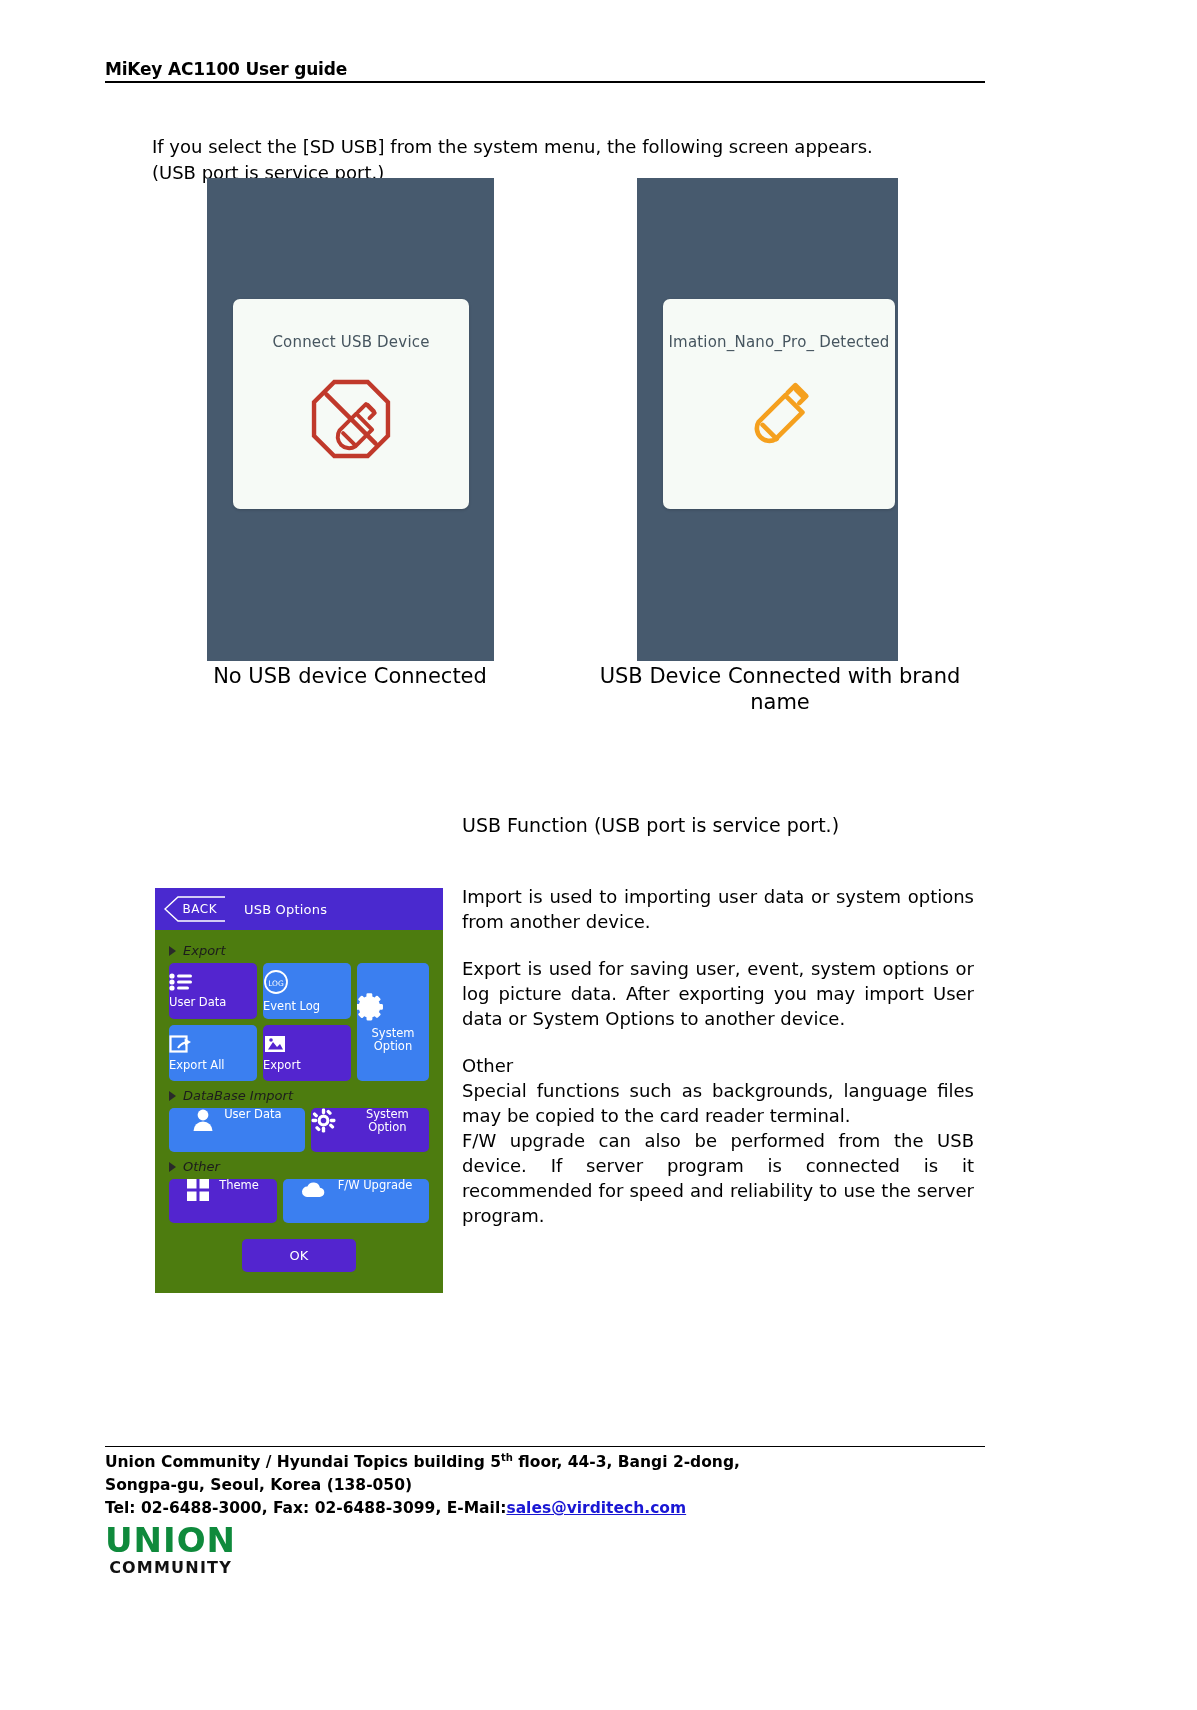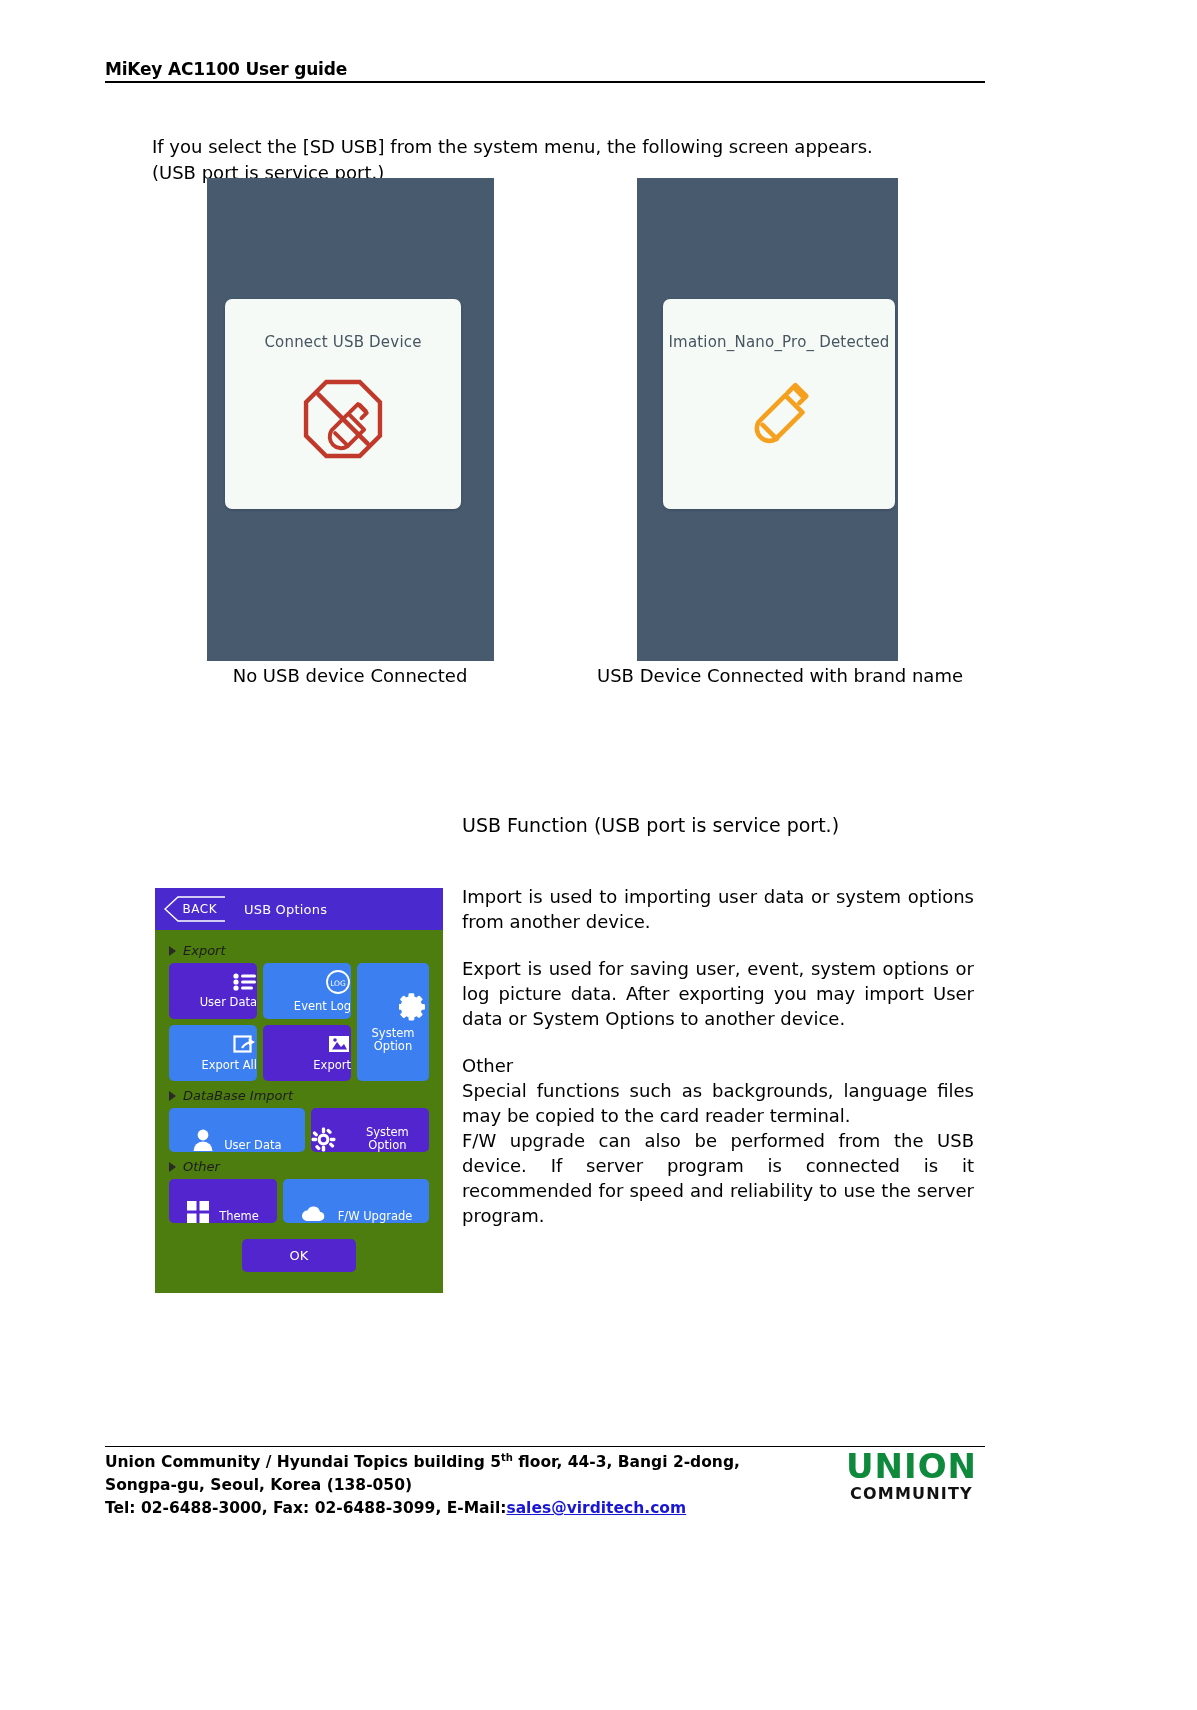--- a/index.html
+++ b/index.html
@@ -67,21 +67,21 @@
   }
   #device-left  { left: 207px; top: 178px; width: 287px; height: 483px; }
   #device-right { left: 637px; top: 178px; width: 261px; height: 483px; }
 
   .device-card {
     position: absolute;
     background: #f6faf6;
     border-radius: 7px;
     box-shadow: 0 1px 3px rgba(0,0,0,.18);
   }
-  #device-left .device-card  { left: 18px; top: 121px; width: 236px; height: 210px; }
+  #device-left .device-card  { left: 26px; top: 121px; width: 236px; height: 210px; }
   #device-right .device-card { left: 26px; top: 121px; width: 232px; height: 210px; }
 
   .card-label {
     position: absolute;
     left: 0;
     right: 0;
     top: 34px;
     text-align: center;
     font-size: 15px;
     color: #46555f;
@@ -90,21 +90,21 @@
   .card-icon {
     position: absolute;
     left: 0;
     right: 0;
     top: 76px;
     text-align: center;
   }
 
   .caption {
     position: absolute;
-    font-size: 18px;
+    font-size: 21px;
     color: #000;
     text-align: center;
     line-height: 26px;
   }
   #caption-left  { left: 180px; top: 663px; width: 340px; }
   #caption-right { left: 570px; top: 663px; width: 420px; }
 
   
   #usb-options-mock {
     position: absolute;
@@ -171,21 +171,21 @@
     margin-right: 7px;
   }
 
   .btn-grid { display: flex; gap: 6px; }
   .btn-col  { display: flex; flex-direction: column; gap: 6px; }
 
   .mbtn {
     border-radius: 5px;
     display: flex;
     flex-direction: column;
-    align-items: flex-end;
+    align-items: flex-start;
     justify-content: center;
     color: #ffffff;
     font-size: 11.5px;
     box-sizing: border-box;
     text-align: center;
     line-height: 13px;
   }
   .mbtn.row { flex-direction: row; gap: 10px; }
   .blue   { background: #3b7ff0; }
   .purple { background: #5325cf; }
@@ -253,20 +253,21 @@
     border-top: 1.6px solid #000;
   }
   #footer {
     position: absolute;
     left: 105px;
     top: 1446px;
     width: 880px;
     display: flex;
     justify-content: space-between;
     align-items: flex-start;
+    flex-direction: column;
   }
   #footer-text {
     font-size: 15.5px;
     font-weight: bold;
     line-height: 23px;
     color: #000;
     max-width: 700px;
   }
   #footer-text sup { font-size: 10px; vertical-align: super; }
   #footer-text a {

